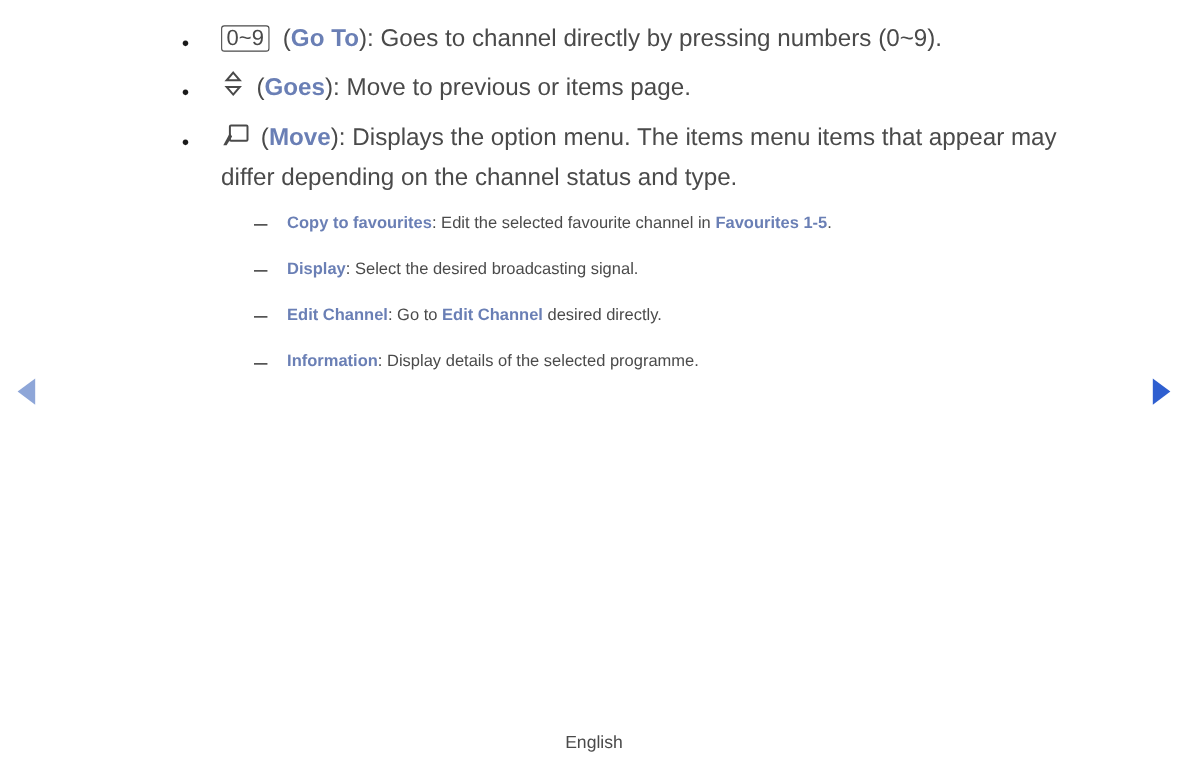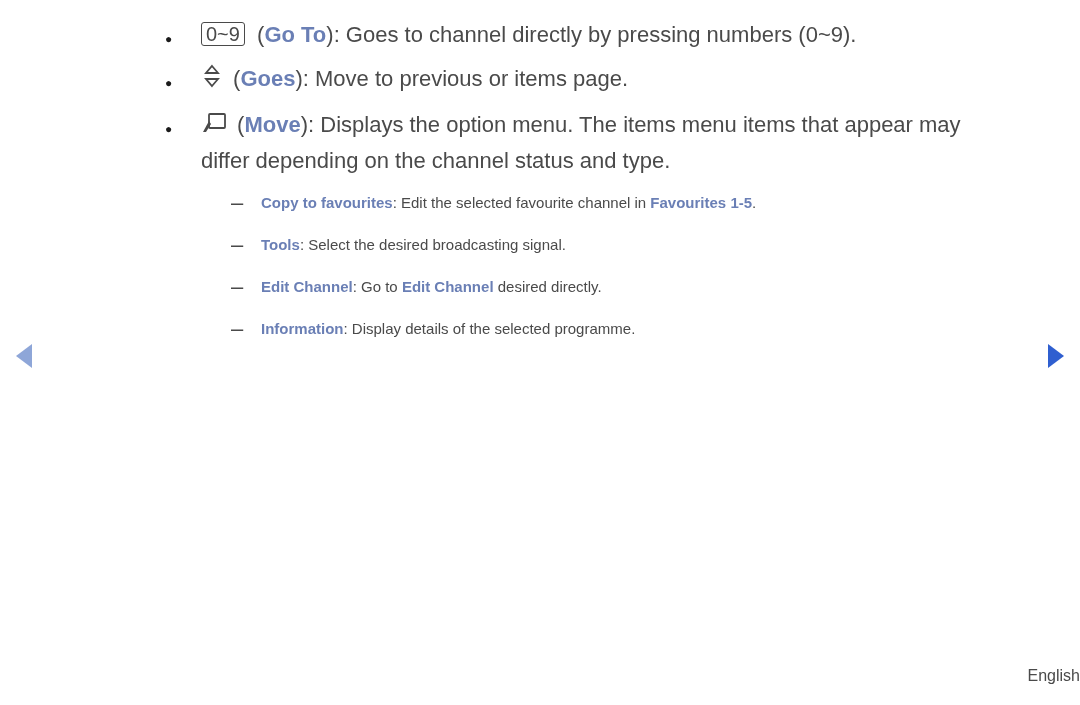--- a/index.html
+++ b/index.html
@@ -11,21 +11,21 @@
   ul.main > li::before { content: "●"; position: absolute; left: 0; top: 4px; font-size: 12px; color: #1a1a1a; }
   .numbox { display: inline-block; border: 1.5px solid #4a4a4a; border-radius: 3px; padding: 0 4px; font-size: 20px; line-height: 22px; vertical-align: 1px; margin-right: 6px; }
   .updown-icon { display: inline-block; width: 22px; text-align: center; margin-right: 4px; vertical-align: -2px; }
   .tools-icon { display: inline-block; width: 26px; margin-right: 4px; vertical-align: -2px; }
   .blue { color: #6a7fb5; font-weight: bold; }
   ul.sub { list-style: none; margin-top: 8px; margin-left: 30px; }
   ul.sub > li { position: relative; padding-left: 30px; margin-bottom: 8px; font-size: 15px; line-height: 34px; }
   ul.sub > li::before { content: "–"; position: absolute; left: 0; top: 0; font-size: 22px; color: #4a4a4a; }
   .nav-left { position: absolute; left: 10px; top: 340px; cursor: pointer; }
   .nav-right { position: absolute; right: 10px; top: 340px; cursor: pointer; }
-  .footer-lang { position: absolute; left: 0; right: 0; bottom: 20px; text-align: right; font-size: 16px; color: #4a4a4a; }
+  .footer-lang { position: absolute; left: 0; right: 0; bottom: 20px; text-align: center; font-size: 16px; color: #4a4a4a; }
 </style>
 </head>
 <body>
 
 <div class="page">
 
   <div class="content">
     <ul class="main">
 
       <li>
@@ -50,21 +50,21 @@
         </span><span> (</span><span class="blue">Move</span><span>): Displays the option menu. The items menu items that appear may differ depending on the channel status and type.</span>
 
         <ul class="sub">
 
           <li>
             <span class="blue">Copy to favourites</span><span>: Edit the selected favourite channel in </span><span class="blue">Favourites 1-5</span><span>.</span>
           </li>
 
 
           <li>
-            <span class="blue">Tools</span><span>: Select the desired broadcasting signal.</span>
+            <span class="blue">Display</span><span>: Select the desired broadcasting signal.</span>
           </li>
 
           <li>
             <span class="blue">Edit Channel</span><span>: Go to </span><span class="blue">Edit Channel</span><span> desired directly.</span>
           </li>
 
           <li>
             <span class="blue">Information</span><span>: Display details of the selected programme.</span>
           </li>
 

